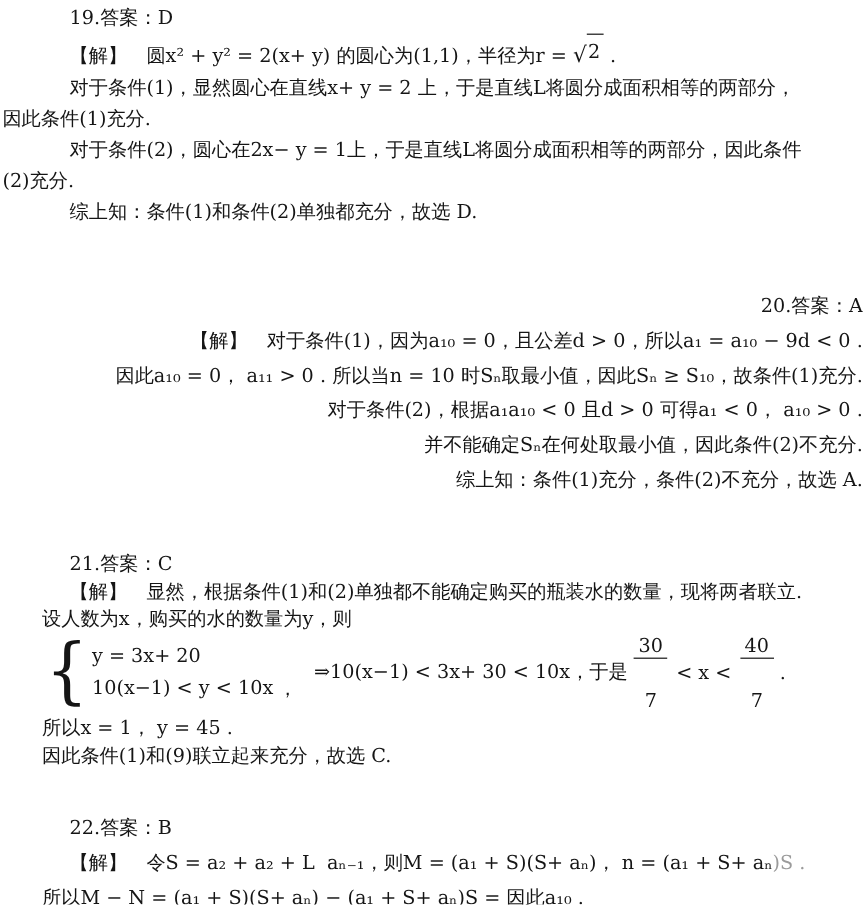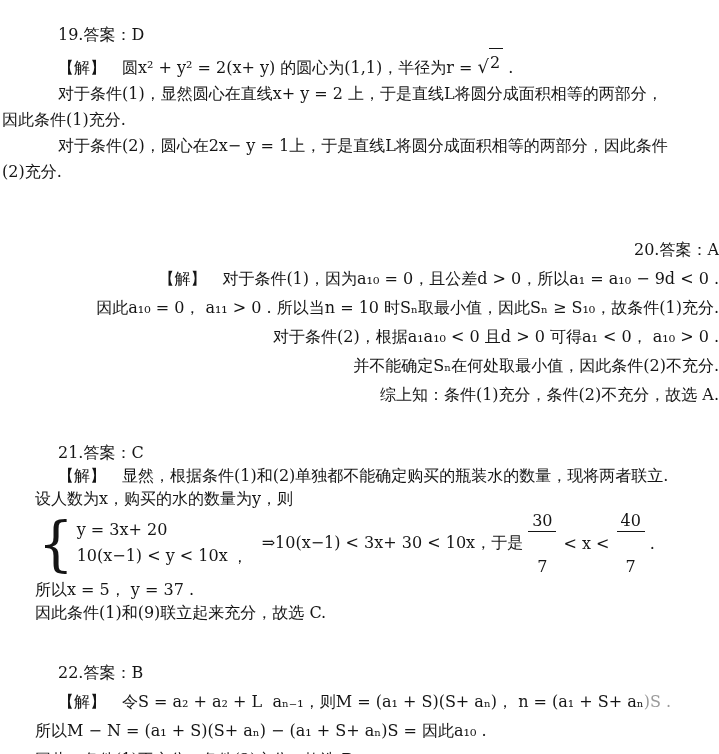--- a/index.html
+++ b/index.html
@@ -1,30 +1,30 @@
 <!DOCTYPE html>
 <html><head>
 <meta charset="utf-8">
 <style>
   html, body { margin: 0; padding: 0; background: #ffffff; }
   .page {
     width: 719px; height: 754px; background: #ffffff; overflow: hidden;
     font-family: "DejaVu Serif", "Liberation Serif", serif;
-    color: #151515; font-size: 16px; box-sizing: border-box; padding-top: 22px;
+    color: #151515; font-size: 16px; box-sizing: border-box; padding-top: 2px;
   }
   .line { white-space: pre-wrap; }
   .ml58 { margin-left: 58px; }
   .ml35 { margin-left: 35px; }
   .ml2  { margin-left: 2px; }
   .problem-19 .line { line-height: 26px; }
   .problem-20 .line { line-height: 29px; text-align: right; }
   .problem-21 .line { line-height: 23px; }
   .problem-22 .line { line-height: 29px; }
   .problem-20 { margin-top: 50px; }
-  .problem-21 { margin-top: 32px; }
+  .problem-21 { margin-top: 44px; }
   .problem-22 { margin-top: 34px; }
   
   .sqrt { display: inline-flex; align-items: stretch; }
   .radsign { font-size: 18px; line-height: 1; align-self: flex-end; }
   .radicand { border-top: 1.5px solid #151515; padding: 1px 3px 0 1px; }
   
   .sysrow { display: flex; align-items: center; margin: 4px 0 6px 38px; height: 58px; }
   .brace { font-size: 56px; font-weight: 400; transform: scaleY(1.08); margin-right: 3px; line-height: 56px; }
   .stack { display: flex; flex-direction: column; }
   .stack .eq { line-height: 26px; white-space: pre; }
@@ -40,20 +40,21 @@
 
 <div class="page">
 
   <section class="problem-19">
     <div class="line ml58">19.答案：D</div>
     <div class="line ml58"><span>【解】　圆x² + y² = 2(x+ y) 的圆心为(1,1)，半径为r = </span><span class="sqrt"><span class="radsign">√</span><span class="radicand">2</span></span><span> .</span></div>
     <div class="line ml58">对于条件(1)，显然圆心在直线x+ y = 2 上，于是直线L将圆分成面积相等的两部分，</div>
     <div class="line ml2">因此条件(1)充分.</div>
     <div class="line ml58">对于条件(2)，圆心在2x− y = 1上，于是直线L将圆分成面积相等的两部分，因此条件</div>
     <div class="line ml2">(2)充分.</div>
+    <div class="line ml58">综上知：条件(1)和条件(2)单独都充分，故选 D.</div>
   </section>
 
   <section class="problem-20">
     <div class="line ml58">20.答案：A</div>
     <div class="line ml58">【解】　对于条件(1)，因为a₁₀ = 0，且公差d &gt; 0，所以a₁ = a₁₀ − 9d &lt; 0 .</div>
     <div class="line ml35">因此a₁₀ = 0， a₁₁ &gt; 0 . 所以当n = 10 时Sₙ取最小值，因此Sₙ ≥ S₁₀，故条件(1)充分.</div>
     <div class="line ml35">对于条件(2)，根据a₁a₁₀ &lt; 0 且d &gt; 0 可得a₁ &lt; 0， a₁₀ &gt; 0 .</div>
     <div class="line ml35">并不能确定Sₙ在何处取最小值，因此条件(2)不充分.</div>
     <div class="line ml35">综上知：条件(1)充分，条件(2)不充分，故选 A.</div>
   </section>
@@ -74,21 +75,21 @@
         <span class="num">30</span>
         <span class="den">7</span>
       </span>
       <span class="between">&lt; x &lt;</span>
       <span class="frac">
         <span class="num">40</span>
         <span class="den">7</span>
       </span>
       <span> .</span>
     </div>
-    <div class="line ml35">所以x = 5， y = 37 .</div>
+    <div class="line ml35">所以x = 1， y = 45 .</div>
     <div class="line ml35">因此条件(1)和(9)联立起来充分，故选 C.</div>
   </section>
 
   <section class="problem-22">
     <div class="line ml58">22.答案：B</div>
     <div class="line ml58"><span>【解】　令S = a₂ + a₂ + L  aₙ₋₁，则M = (a₁ + S)(S+ aₙ)， n = (a₁ + S+ aₙ</span><span class="gray">)S .</span></div>
     <div class="line ml35">所以M − N = (a₁ + S)(S+ aₙ) − (a₁ + S+ aₙ)S = 因此a₁₀ .</div>
     <div class="line ml35">因此，条件(1)不充分，条件(2)充分，故选 B.</div>
   </section>
 

